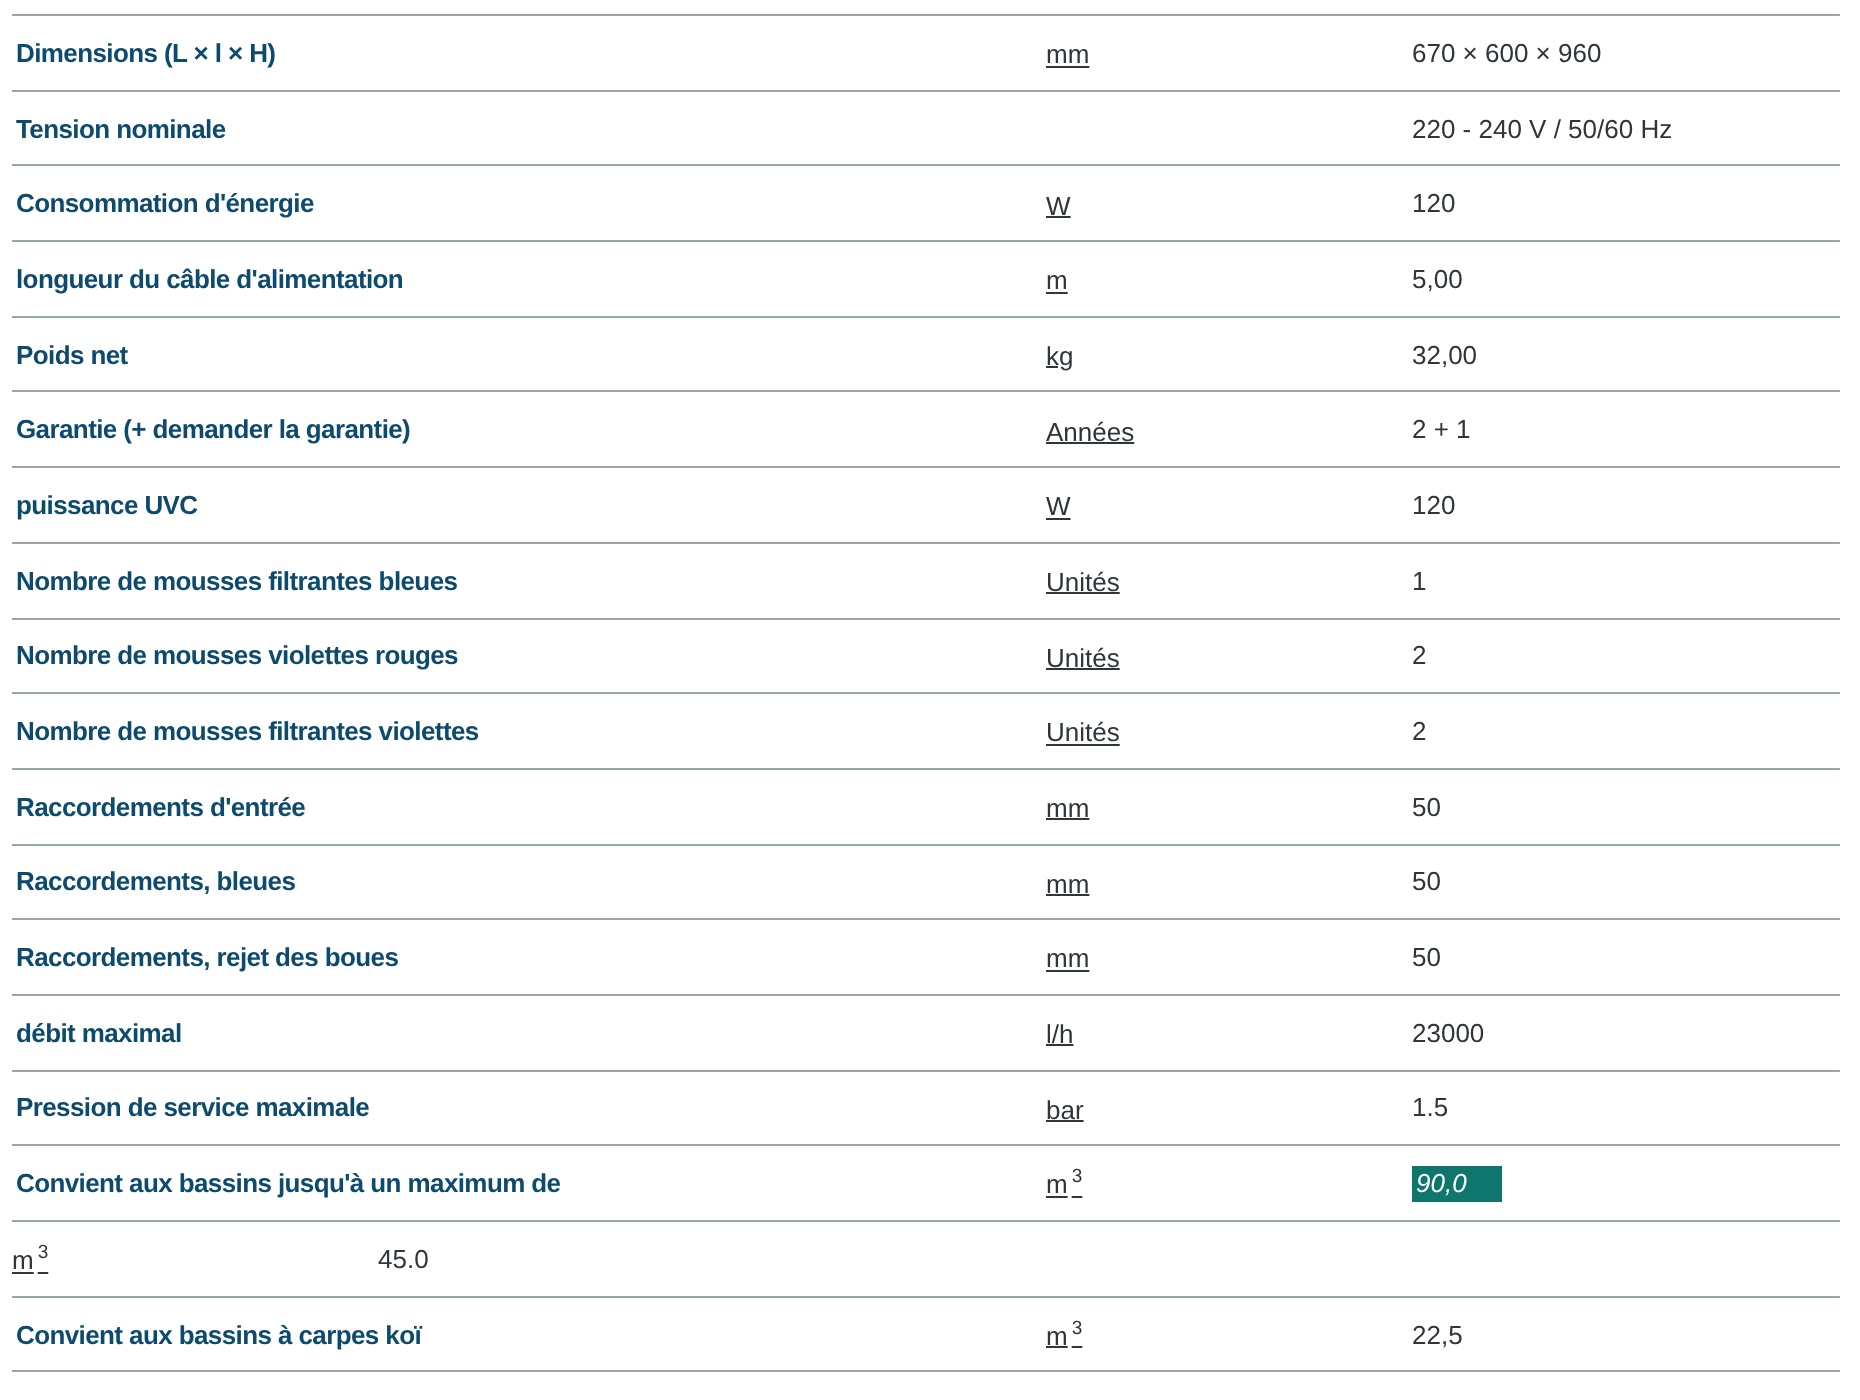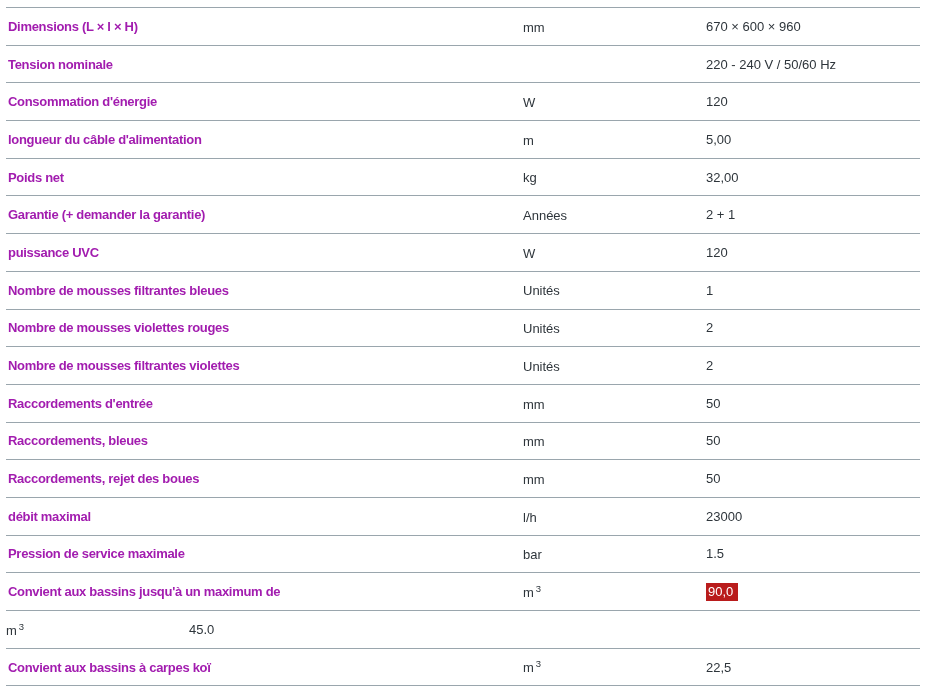--- a/index.html
+++ b/index.html
@@ -28,47 +28,49 @@
     height: 37.7px;
     box-sizing: border-box;
     border-bottom: 1px solid #9aa6ad;
   }
   .cell-label {
     width: 517px;
     padding-left: 2px;
     box-sizing: border-box;
     font-size: 13px;
     font-weight: bold;
-    color: #a21caf;
+    color: #0c4a6e;
     letter-spacing: -0.3px;
     white-space: nowrap;
     overflow: hidden;
   }
   .cell-unit {
     width: 155px;
     box-sizing: border-box;
     font-size: 13px;
     color: #2e353b;
     white-space: nowrap;
+    text-decoration: underline;
   }
   .cell-unit sup {
     font-size: 9.5px;
     margin-left: 2px;
   }
   .cell-value {
     flex: 1;
     font-size: 13px;
     color: #2e353b;
     white-space: nowrap;
     margin-left: 28px;
   }
   .selected {
-    background: #b91c1c;
+    background: #0f766e;
     color: #ffffff;
-    padding: 1px 5px 2px 2px;
+    padding: 1px 18px 2px 2px;
+    font-style: italic;
   }
 </style>
 </head>
 <body>
 
 <div class="page">
   <div class="spec-table">
   <div class="spec-row">
     <div class="cell-label">Dimensions (L × l × H)</div>
     <div class="cell-unit"><span>mm</span><sup></sup></div>

